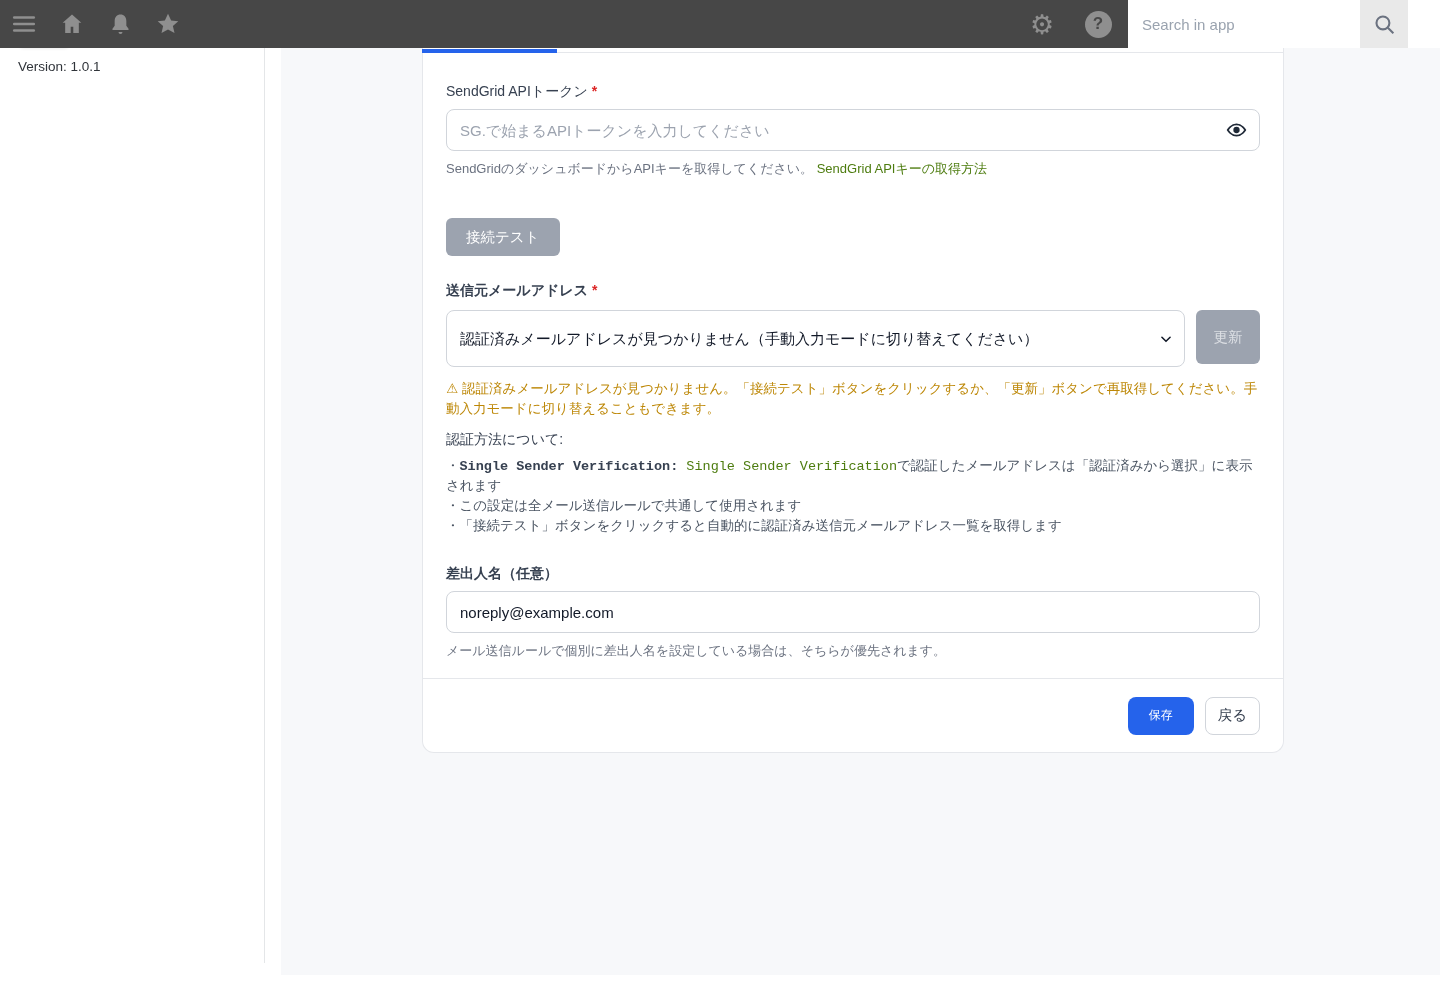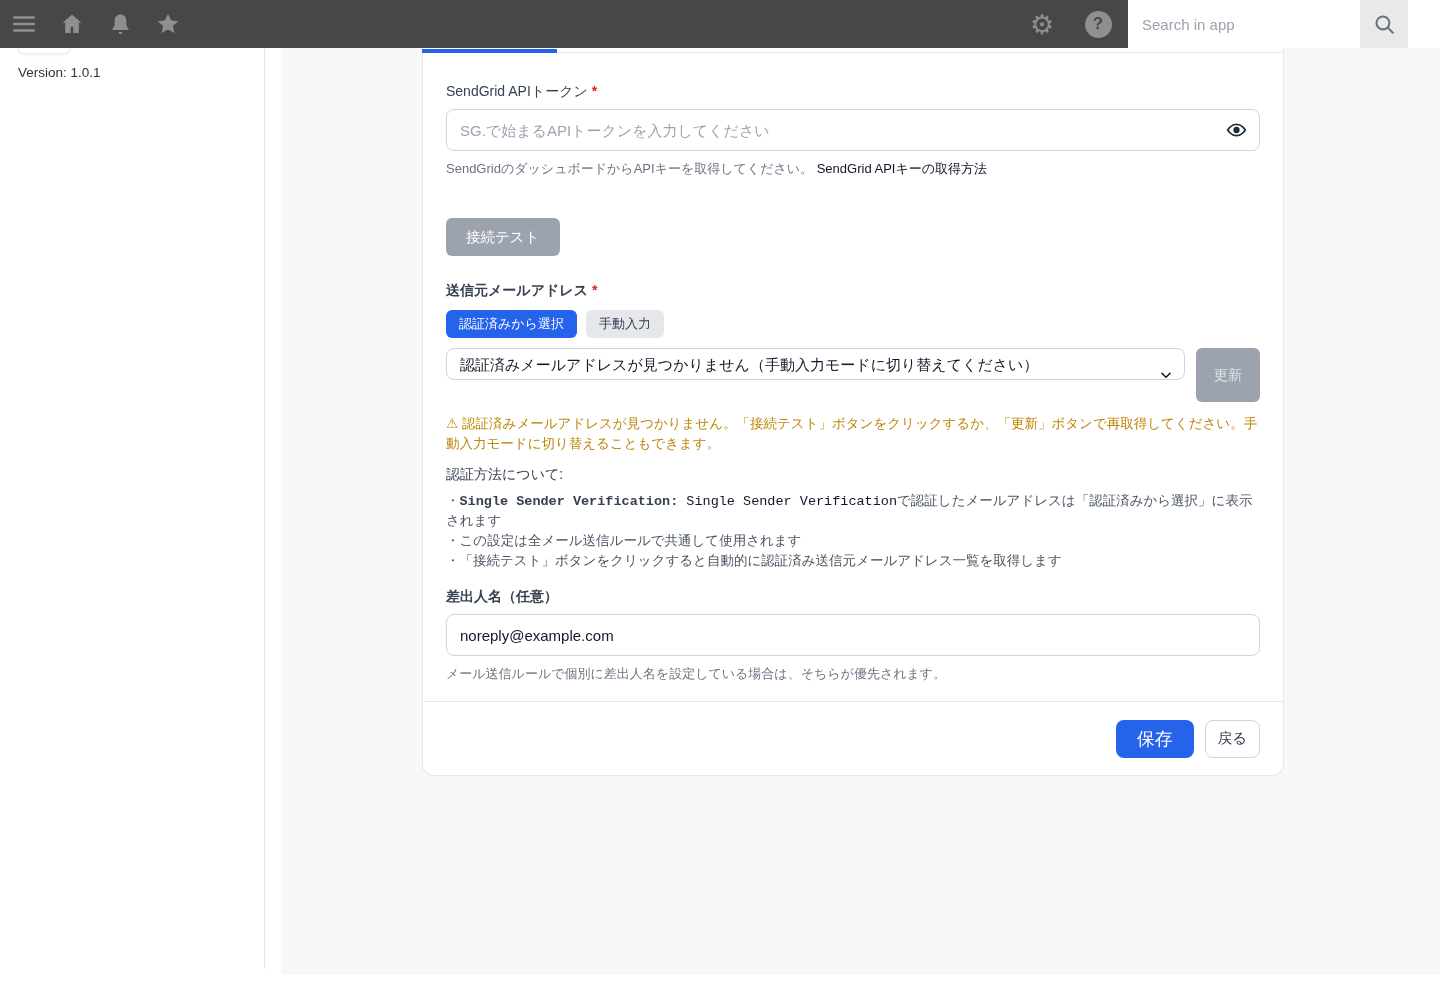--- a/index.html
+++ b/index.html
@@ -35,21 +35,21 @@
   }
   .search-input::placeholder { color:#9aa3af; }
   .search-btn {
     width:48px; height:48px; border:none; background:#e9e9e9; cursor:pointer;
     display:flex; align-items:center; justify-content:center;
   }
   .nav-edge { width:32px; height:48px; background:#ffffff; }
 
   
   .sidebar {
-    position:absolute; left:0; top:42px; width:265px; height:927px;
+    position:absolute; left:0; top:36px; width:265px; height:927px;
     background:#ffffff; border-right:1px solid #e4e6e8; z-index:5;
   }
   .logo-box {
     position:absolute; left:18px; top:-16px; width:52px; height:28px;
     background:#ffffff; border:1px solid #edf0f3; border-radius:6px;
     box-shadow:0 1px 3px rgba(0,0,0,.08);
     display:flex; align-items:flex-end; justify-content:center; padding-bottom:4px;
   }
   .logo-text {
     font-size:6px; font-weight:700; color:#4f7cc0; letter-spacing:.2px; white-space:nowrap;
@@ -84,69 +84,69 @@
     padding:0 40px 0 13px; font-size:15px; color:#111827; background:#fff; outline:none;
     font-family:"Liberation Sans","DejaVu Sans",sans-serif;
   }
   .text-input.no-icon { padding-right:13px; }
   .text-input::placeholder { color:#9ca3af; }
   .eye-btn {
     position:absolute; right:11px; top:50%; transform:translateY(-50%);
     background:none; border:none; cursor:pointer; padding:2px; line-height:0;
   }
   .helper { margin-top:9px; font-size:13px; color:#6b7280; }
-  a.link { color:#0f172a; text-decoration:none; cursor:pointer; }
+  a.link { color:#4d7c0f; text-decoration:none; cursor:pointer; }
 
   .btn-test {
     margin-top:40px; background:#9ca3af; color:#ffffff; border:none; border-radius:6px;
     height:38px; padding:0 20px; font-size:14.5px; cursor:pointer;
     font-family:"Liberation Sans","DejaVu Sans",sans-serif;
   }
   .sender-label { margin-top:26px; }
   .toggles { margin-top:10px; display:flex; gap:9px; }
   .toggle {
     border:none; border-radius:6px; height:28px; padding:0 13px; font-size:13px; cursor:pointer;
     font-family:"Liberation Sans","DejaVu Sans",sans-serif;
   }
   .toggle.on  { background:#2563eb; color:#ffffff; }
   .toggle.off { background:#e5e7eb; color:#374151; }
 
   .select-row { margin-top:10px; display:flex; gap:11px; }
   .select-wrap { position:relative; flex:1; }
   .email-select {
-    width:100%; height:32px; appearance:none; -webkit-appearance:none; -moz-appearance:none;
+    width:100%; height:57px; appearance:none; -webkit-appearance:none; -moz-appearance:none;
     border:1px solid #d1d5db; border-radius:8px; background:#fff; outline:none;
     padding:0 34px 0 13px; font-size:15px; color:#111827; cursor:pointer;
     font-family:"Liberation Sans","DejaVu Sans",sans-serif;
   }
   .chevron { position:absolute; right:12px; top:50%; transform:translateY(-50%); pointer-events:none; line-height:0; }
   .btn-refresh {
     background:#9ca3af; color:#dcdfe4; border:none; border-radius:6px;
     width:64px; height:54px; font-size:14.5px; cursor:pointer;
     font-family:"Liberation Sans","DejaVu Sans",sans-serif;
   }
 
   .warning { margin-top:12px; font-size:13.5px; line-height:20px; color:#bd8706; }
   .warn-icon { margin-right:4px; }
 
   .auth-heading { margin-top:12px; font-size:14px; font-weight:400; color:#374151; }
   .auth-list { margin-top:8px; font-size:13.5px; line-height:20px; color:#4b5563;font-family:Liberation Mono, monospace; }
   .auth-item { margin:0; }
   .auth-bold { font-weight:700; color:#374151; }
 
-  .name-label { margin-top:16px; }
+  .name-label { margin-top:28px; }
   .helper-last { margin-top:9px; }
 
   .card-footer {
     border-top:1px solid #e5e7eb; height:74px; display:flex; align-items:center;
     justify-content:flex-end; gap:11px; padding:0 23px;
   }
   .btn-save {
     background:#2563eb; color:#fff; border:none; border-radius:8px; height:38px;
-    padding:0 21px; font-size:18px; cursor:pointer;
+    padding:0 21px; font-size:12px; cursor:pointer;
     font-family:"Liberation Sans","DejaVu Sans",sans-serif;
   }
   .btn-back {
     background:#fff; color:#374151; border:1px solid #d1d5db; border-radius:8px; height:38px;
     padding:0 12px; font-size:14.5px; cursor:pointer;
     font-family:"Liberation Sans","DejaVu Sans",sans-serif;
   }
 </style>
 </head>
 <body>
@@ -231,24 +231,20 @@
       <span>SendGridのダッシュボードからAPIキーを取得してください。</span>
       <a class="link">SendGrid APIキーの取得方法</a>
     </div>
 
     
     <button class="btn-test">接続テスト</button>
 
     
     <div class="field-label bold sender-label">
       <span>送信元メールアドレス</span><span class="req">*</span>
-    </div>
-    <div class="toggles">
-      <button class="toggle on">認証済みから選択</button>
-      <button class="toggle off">手動入力</button>
     </div>
     <div class="select-row">
       <div class="select-wrap">
         <select class="email-select">
           <option>認証済みメールアドレスが見つかりません（手動入力モードに切り替えてください）</option>
         </select>
         <span class="chevron">
           <svg width="14" height="14" viewBox="0 0 24 24" fill="none" stroke="#111827" stroke-width="2.6" stroke-linecap="round" stroke-linejoin="round">
             <polyline points="5,9 12,16 19,9"></polyline>
           </svg>

